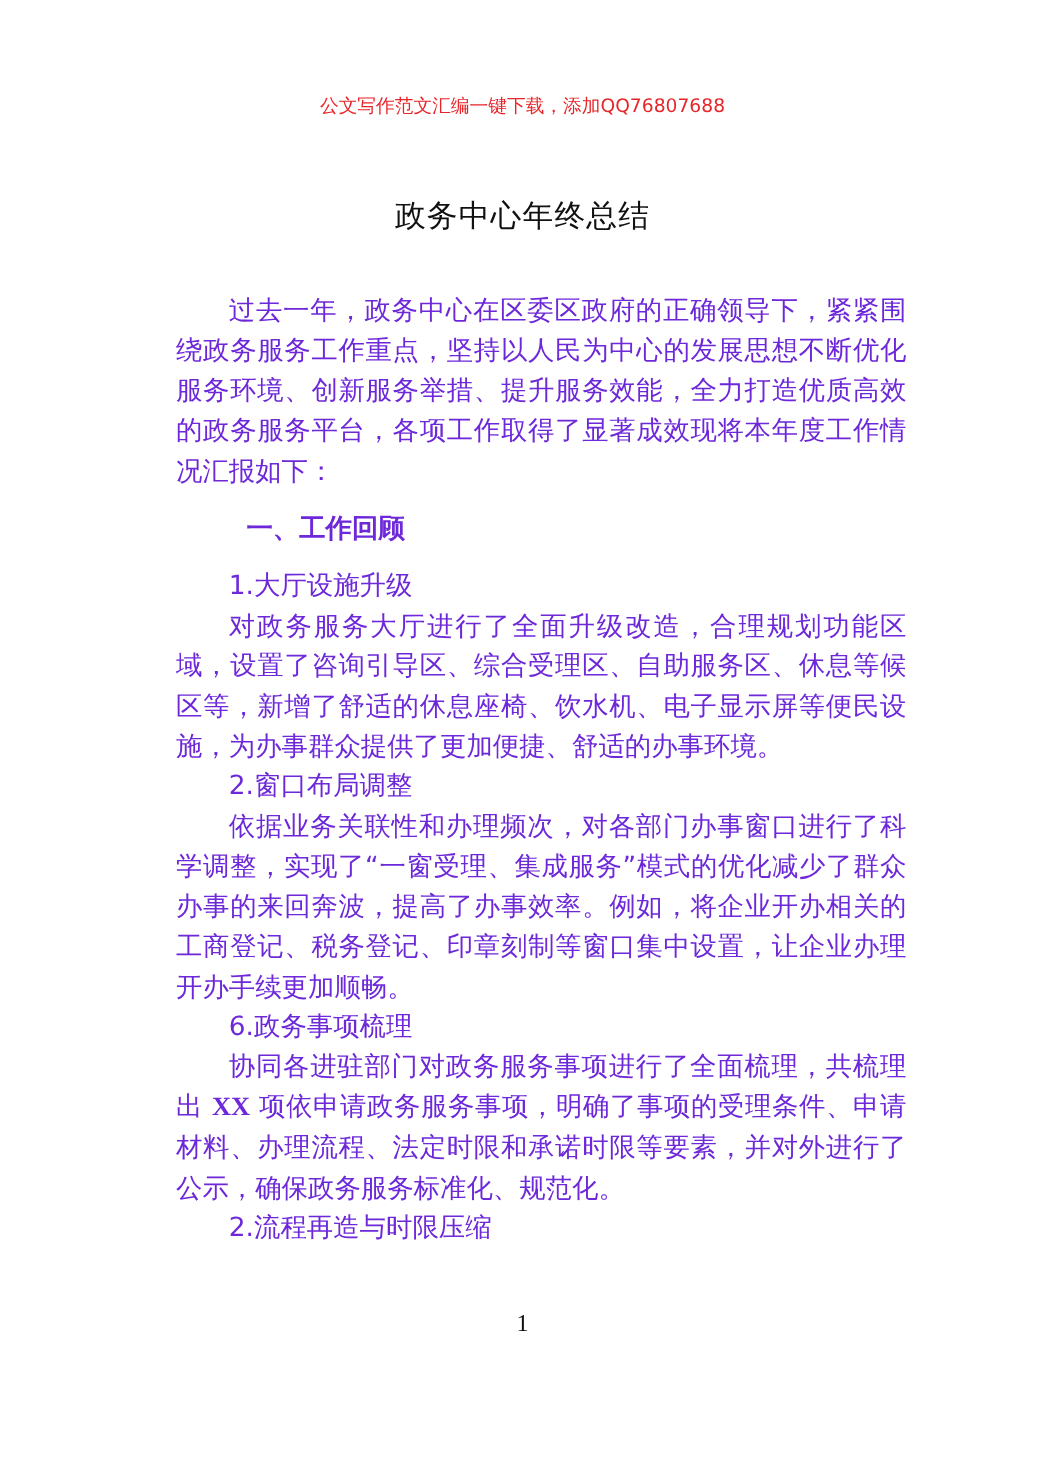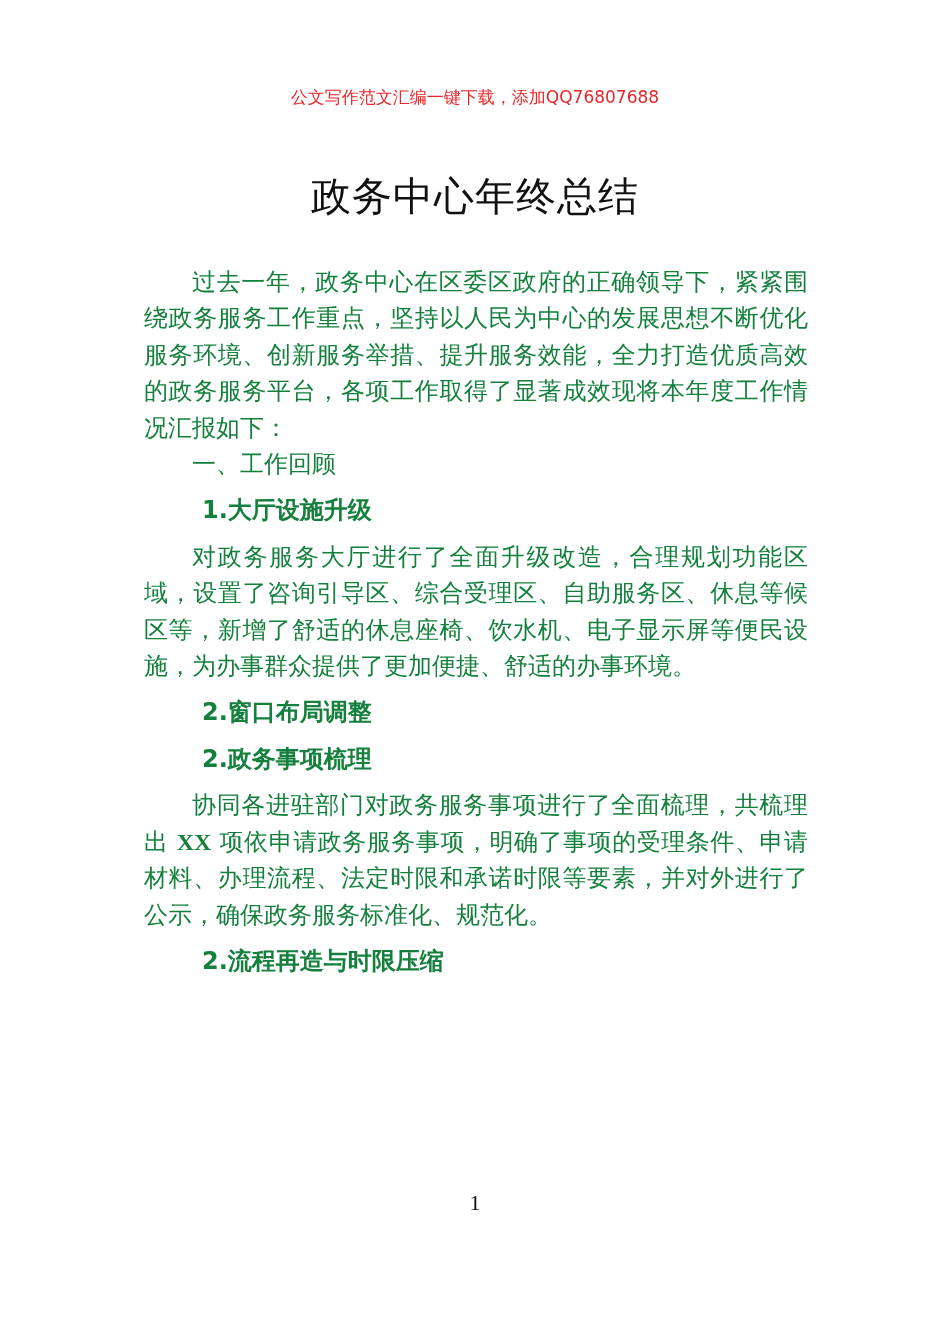--- a/index.html
+++ b/index.html
@@ -31,49 +31,50 @@
       font-size: 17px;
       line-height: 26px;
       letter-spacing: 0px;
     }
     .doc-title {
       position: absolute;
       top: 172px;
       left: 0;
       width: 950px;
       text-align: center;
-      font-size: 40px;
+      font-size: 28px;
       line-height: 48px;
       color: #111111;
       letter-spacing: 1px;
     }
     .body {
       position: absolute;
       top: 264px;
-      left: 144px;
+      left: 160px;
       width: 664px;
       font-size: 24px;
       line-height: 36.4px;
-      color: #15803d;
+      color: #6d28d9;
     }
     .p {
       margin: 0;
       text-indent: 48px;
       text-align: justify;
       text-justify: inter-character;
       word-break: break-all;
     }
     .h1, .h2 {
+      margin: 16px;
+      text-indent: 48px;
+      font-weight: bold;
+    }
+    .h3 {
       margin: 0;
       text-indent: 48px;
-    }
-    .h3 {
-      margin: 10px;
-      text-indent: 48px;
-      font-weight: bold;
+      font-weight: normal;
     }
     .latin {
       font-family: "Liberation Serif", "DejaVu Serif", serif;
       font-weight: bold;
     }
     .page-number {
       position: absolute;
       top: 1188px;
       left: 0;
       width: 950px;
@@ -96,23 +97,24 @@
   <div class="body">
     <p class="p">过去一年，政务中心在区委区政府的正确领导下，紧紧围绕政务服务工作重点，坚持以人民为中心的发展思想不断优化服务环境、创新服务举措、提升服务效能，全力打造优质高效的政务服务平台，各项工作取得了显著成效现将本年度工作情况汇报如下：</p>
 
     <p class="h1">一、工作回顾</p>
 
 
     <p class="h3">1.大厅设施升级</p>
     <p class="p">对政务服务大厅进行了全面升级改造，合理规划功能区域，设置了咨询引导区、综合受理区、自助服务区、休息等候区等，新增了舒适的休息座椅、饮水机、电子显示屏等便民设施，为办事群众提供了更加便捷、舒适的办事环境。</p>
 
     <p class="h3">2.窗口布局调整</p>
+    <p class="p">依据业务关联性和办理频次，对各部门办事窗口进行了科学调整，实现了“一窗受理、集成服务”模式的优化减少了群众办事的来回奔波，提高了办事效率。例如，将企业开办相关的工商登记、税务登记、印章刻制等窗口集中设置，让企业办理开办手续更加顺畅。</p>
 
 
-    <p class="h3">2.政务事项梳理</p>
+    <p class="h3">6.政务事项梳理</p>
     <p class="p"><span>协同各进驻部门对政务服务事项进行了全面梳理，共梳理出 </span><span class="latin">XX</span><span> 项依申请政务服务事项，明确了事项的受理条件、申请材料、办理流程、法定时限和承诺时限等要素，并对外进行了公示，确保政务服务标准化、规范化。</span></p>
 
     <p class="h3">2.流程再造与时限压缩</p>
   </div>
 
   <div class="page-number">1</div>
 
 </div>
 
 </body></html>

